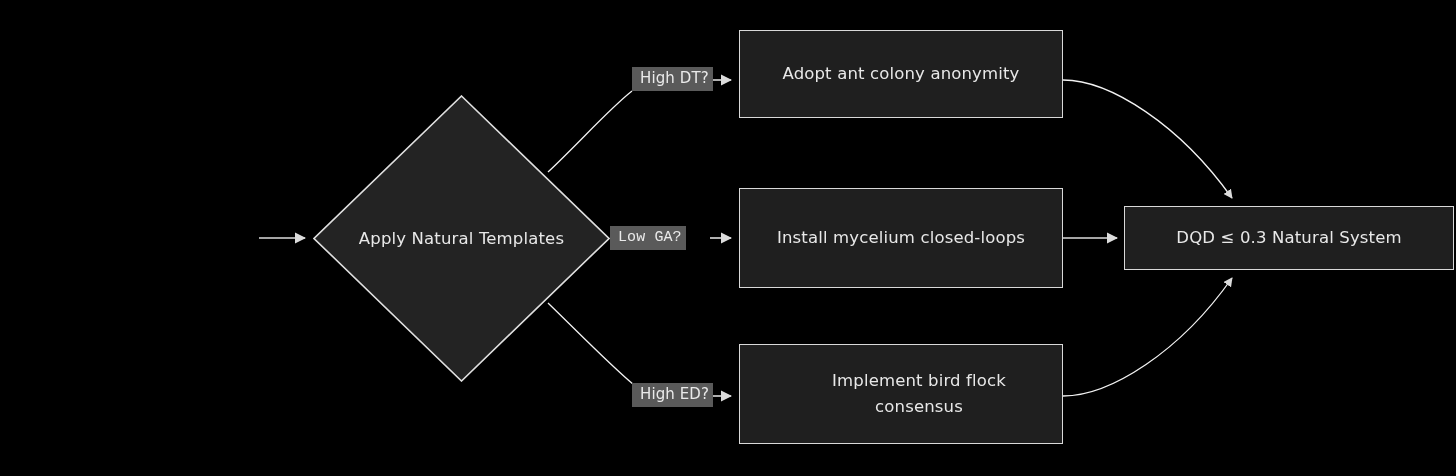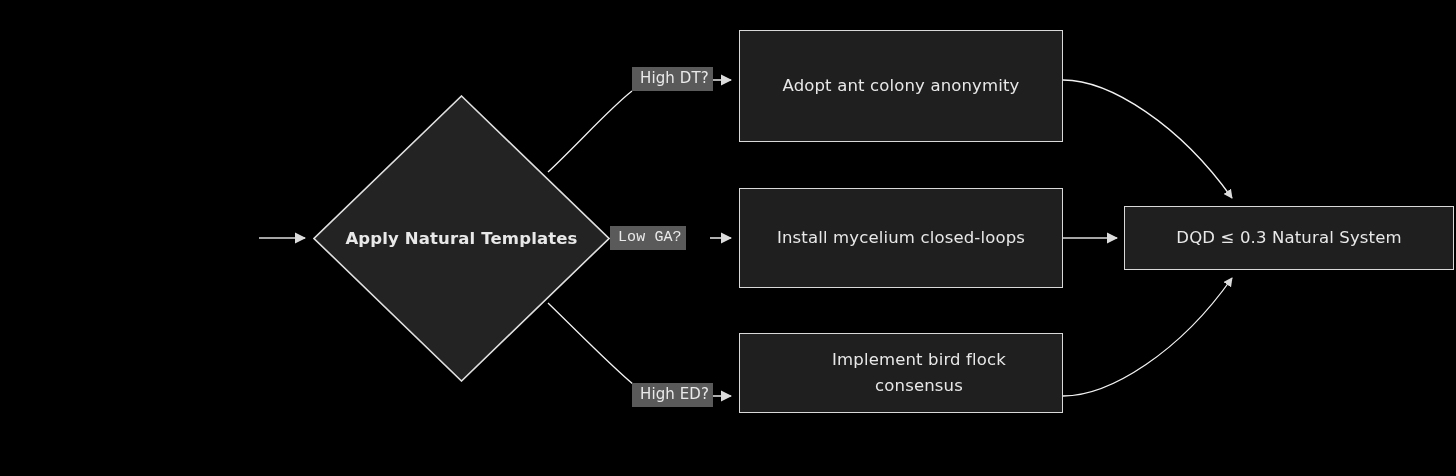--- a/index.html
+++ b/index.html
@@ -63,21 +63,20 @@
     top: 0;
     width: 100%;
     height: 100%;
     display: flex;
     align-items: center;
     justify-content: center;
     color: #e8e8e8;
     font-size: 16.5px;
     letter-spacing: 0.15px;
     white-space: nowrap;
-    font-weight: bold;
   }
   .edge-label {
     position: absolute;
     background: #5a5a5a;
     color: #eaeaea;
     font-size: 15px;
     line-height: 1;
     padding: 4px 4px 5px 8px;
     white-space: nowrap;
     letter-spacing: 0.1px;
@@ -123,29 +122,29 @@
     </svg>
     <div class="diamond-text">Apply Natural Templates</div>
   </div>
 
   <div class="edge-label" style="left:632px; top:67px;">High DT?</div>
 
   <div class="edge-label" style="left:610px; top:226px;font-family:Liberation Mono, monospace;">Low GA?</div>
 
   <div class="edge-label" style="left:632px; top:383px;">High ED?</div>
 
-  <div class="node rect" style="left:739px; top:30px; width:324px; height:112px;">
+  <div class="node rect" style="left:739px; top:30px; width:324px; height:88px;">
     <span class="label">Adopt ant colony anonymity</span>
   </div>
 
   <div class="node rect" style="left:739px; top:188px; width:324px; height:100px;align-items:center;">
     <span class="label">Install mycelium closed-loops</span>
   </div>
 
-  <div class="node rect" style="left:739px; top:333px; width:324px; height:80px;padding-left:36px;">
+  <div class="node rect" style="left:739px; top:344px; width:324px; height:100px;padding-left:36px;">
     <span class="label">Implement bird flock consensus</span>
   </div>
 
   <div class="node rect" style="left:1124px; top:206px; width:330px; height:64px;">
     <span class="label">DQD ≤ 0.3 Natural System</span>
   </div>
 
 </div>
 
 </body></html>

